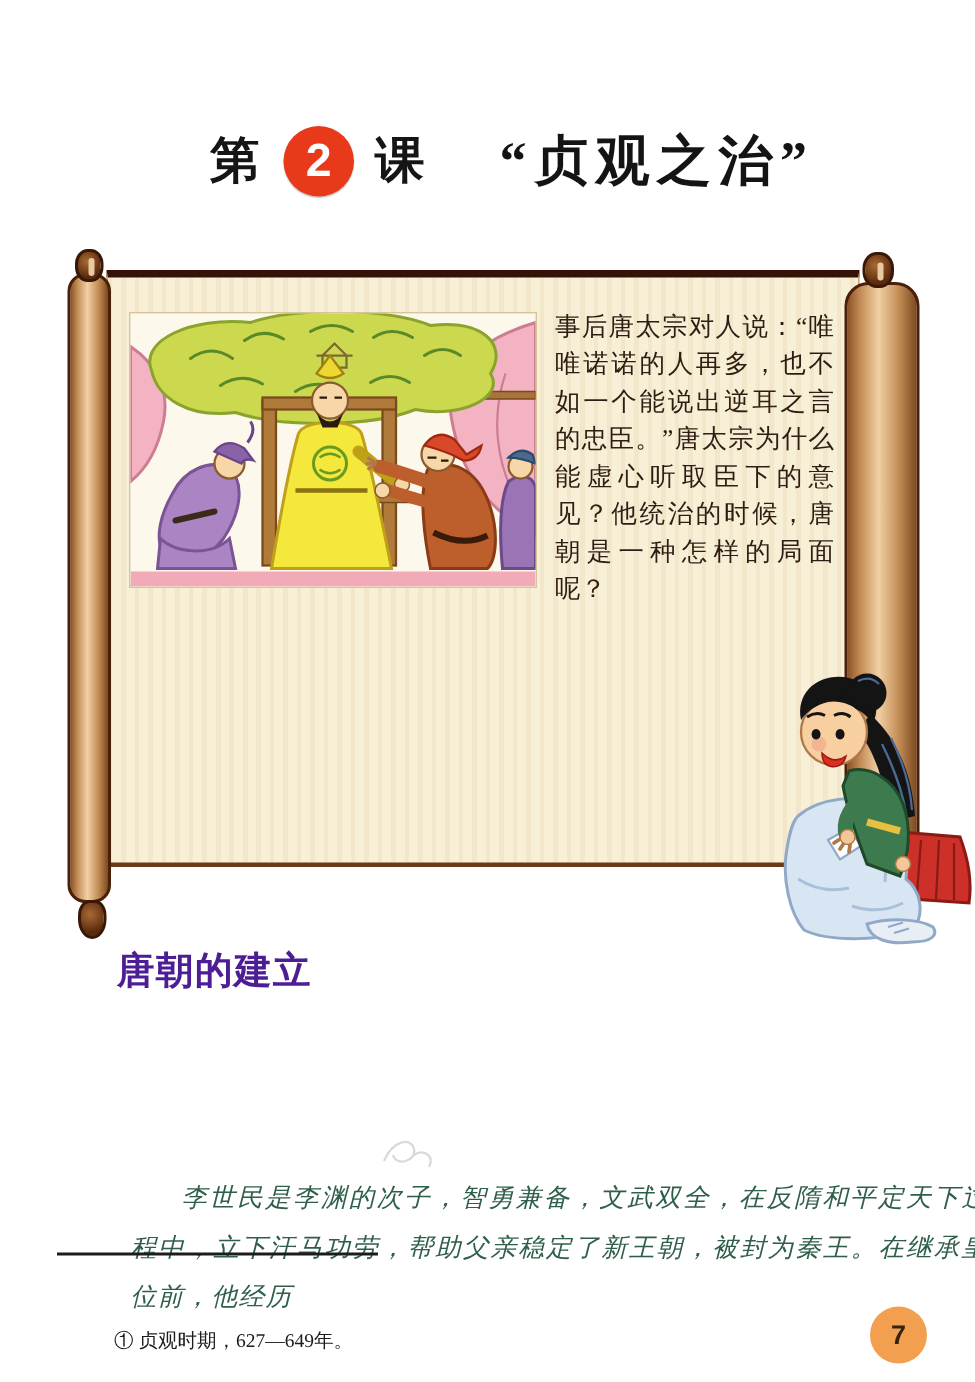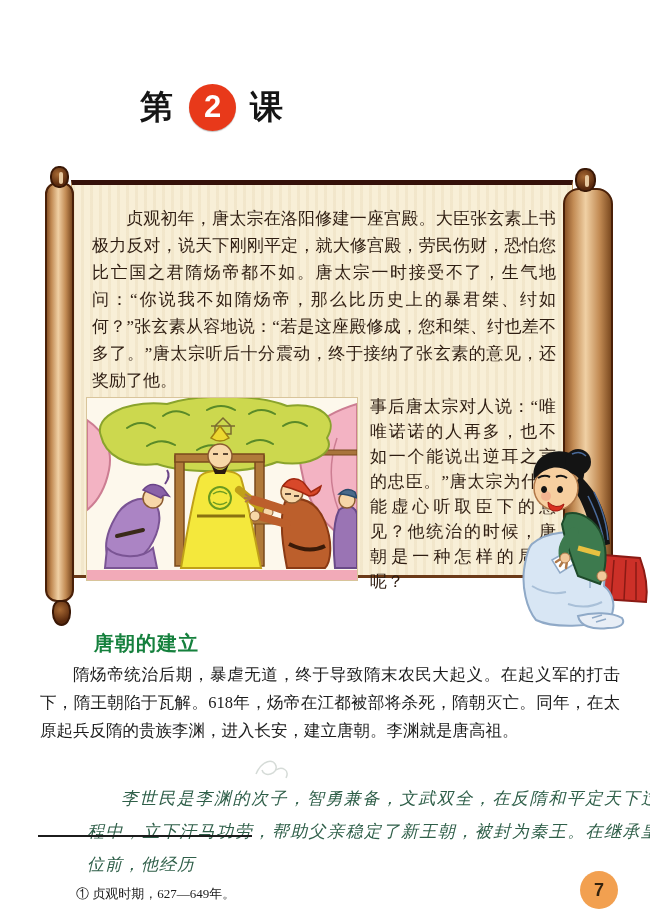--- a/index.html
+++ b/index.html
@@ -53,23 +53,23 @@
   .knob-tl { left:5px; top:0px; width:19px; height:22px; }
   .knob-bl { left:7px; top:434px; width:19px; height:26px; border-radius:40% 40% 50% 50%; }
   .knob-tr { left:530px; top:2px; width:21px; height:24px; }
   .pin { position:absolute; width:4px; height:12px; background:#e8c9a0; border-radius:2px; }
 
   
   .girl { position:absolute; left:522px; top:436px; width:128px; height:200px; }
 
   
   .sec-head {
-    position:absolute; left:94px; top:630px;
+    position:absolute; left:78px; top:630px;
     font-family:"Liberation Sans","DejaVu Sans",sans-serif;
-    font-size:20px; font-weight:bold; color:#15803d; letter-spacing:1px;
+    font-size:25px; font-weight:bold; color:#4c1d95; letter-spacing:1px;
   }
   .bodytext { position:absolute; left:40px; top:661px; width:580px; }
   .bodytext p { font-size:16.5px; line-height:28px; color:#1b1b1b; text-align:justify; text-indent:2em; }
   .bodytext sup { font-size:11px; vertical-align:super; }
   .kai {
     position:absolute; left:50px; top:782px; width:572px;
     font-size:17px; line-height:33px; color:#2f5f49; font-style:italic;
     letter-spacing:1px; text-align:justify; text-indent:2em;margin-left:37px;
   }
   .squiggle { position:absolute; left:252px; top:756px; opacity:.35; }
@@ -83,25 +83,25 @@
     font-size:18px; font-weight:bold; color:#33220e;
   }
 </style>
 </head>
 <body>
 
 <div class="title-row">
   <span class="t-char">第</span>
   <span class="num-badge">2</span>
   <span class="t-char">课</span>
+  <span class="t-title">“贞观之治”</span>
 </div>
 
 <div class="scroll">
   <div class="paper">
-    <p class="p1">贞观初年，唐太宗在洛阳修建一座宫殿。大臣张玄素上书极力反对，说天下刚刚平定，就大修宫殿，劳民伤财，恐怕您比亡国之君隋炀帝都不如。唐太宗一时接受不了，生气地问：“你说我不如隋炀帝，那么比历史上的暴君桀、纣如何？”张玄素从容地说：“若是这座殿修成，您和桀、纣也差不多了。”唐太宗听后十分震动，终于接纳了张玄素的意见，还奖励了他。</p>
     <div class="illu">
       <svg width="270" height="182" viewBox="0 0 270 182">
         <rect x="0" y="0" width="270" height="182" fill="#fdf8ec"></rect>
         <rect x="0" y="172" width="270" height="10" fill="#f2aab8"></rect>
 
         <path d="M270,6 C230,18 208,40 214,70 C220,105 236,130 270,148 Z" fill="#f3b3c3" stroke="#cc7d92" stroke-width="2"></path>
         <path d="M250,40 C240,70 244,100 258,126" fill="none" stroke="#cc7d92" stroke-width="1.5"></path>
 
         <path d="M0,22 C18,34 26,52 22,72 C18,92 10,104 0,112 Z" fill="#f3b3c3" stroke="#cc7d92" stroke-width="2"></path>
 
@@ -197,21 +197,20 @@
 
     <path d="M12,44 C8,24 26,12 44,16 C60,20 66,34 60,46 C52,36 40,30 30,32 C22,34 16,38 12,44 Z" fill="#141414"></path>
     <circle cx="56" cy="26" r="13" fill="#141414"></circle>
     <path d="M50,18 q8,-4 14,2" stroke="#4a6a9a" stroke-width="1.5" fill="none"></path>
   </svg>
 </div>
 
 <h3 class="sec-head">唐朝的建立</h3>
 
 <div class="bodytext">
-  <p>隋炀帝统治后期，暴虐无道，终于导致隋末农民大起义。在起义军的打击下，隋王朝陷于瓦解。618年，炀帝在江都被部将杀死，隋朝灭亡。同年，在太原起兵反隋的贵族李渊，进入长安，建立唐朝。李渊就是唐高祖。</p>
 </div>
 
 <svg class="squiggle" width="40" height="26" viewBox="0 0 40 26">
   <path d="M4,18 C10,4 22,2 24,10 C26,18 12,22 10,14 M24,14 C30,10 38,14 34,22" fill="none" stroke="#8a9a90" stroke-width="1.5"></path>
 </svg>
 
 <p class="kai">李世民是李渊的次子，智勇兼备，文武双全，在反隋和平定天下过程中，立下汗马功劳，帮助父亲稳定了新王朝，被封为秦王。在继承皇位前，他经历</p>
 
 <div class="foot-rule"></div>
 <p class="footnote"><span>①</span>&nbsp;<span>贞观时期，627—649年。</span></p>

